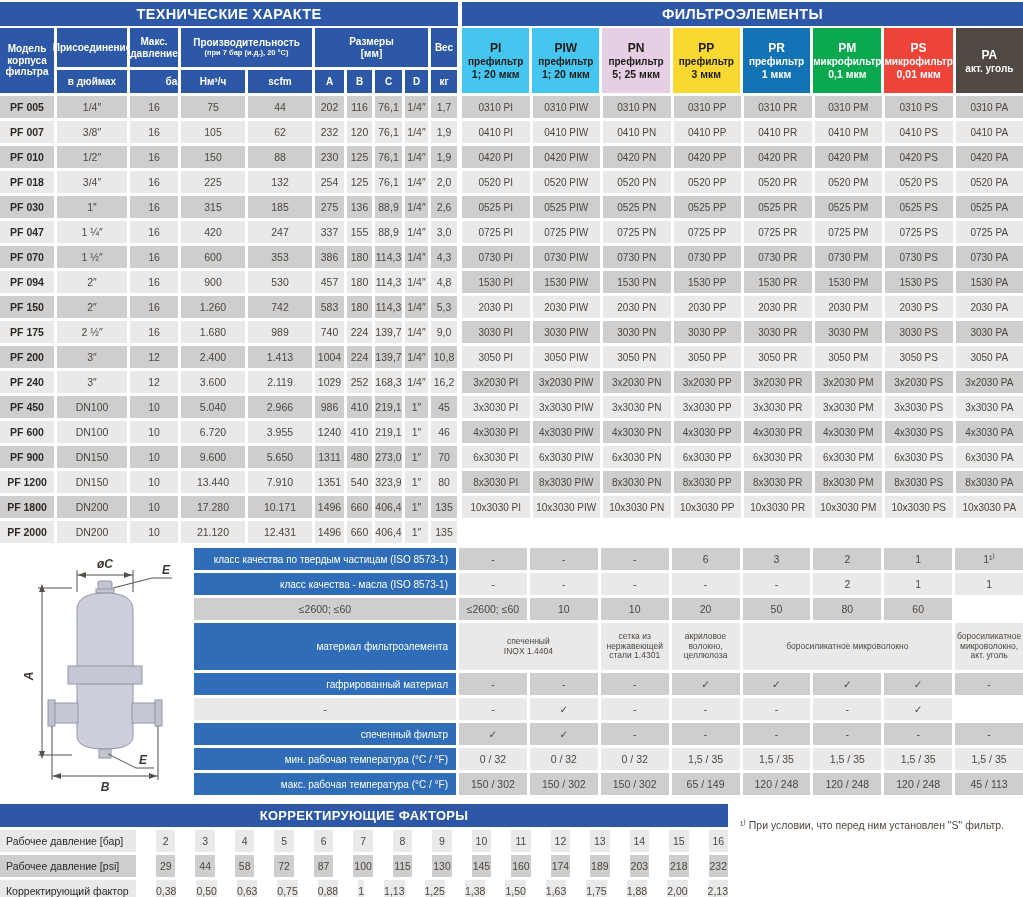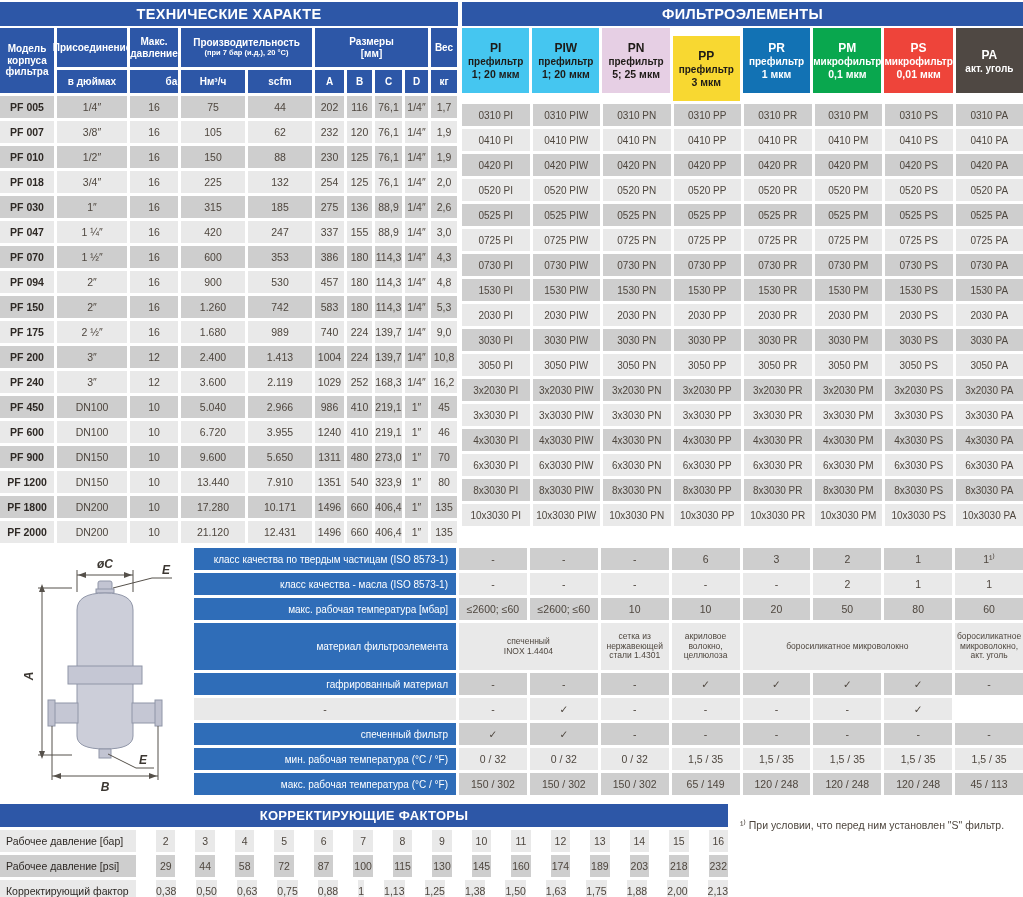--- a/index.html
+++ b/index.html
@@ -327,21 +327,21 @@
           <div class="fe-cell" style="background: rgb(69, 198, 240); color: rgb(30, 27, 23);">
             <span class="fe-code">PIW</span>
             <span class="fe-type">префильтр</span>
             <span class="fe-size">1; 20 мкм</span>
           </div>
           <div class="fe-cell" style="background: rgb(230, 207, 228); color: rgb(30, 27, 23);">
             <span class="fe-code">PN</span>
             <span class="fe-type">префильтр</span>
             <span class="fe-size">5; 25 мкм</span>
           </div>
-          <div class="fe-cell" style="background: rgb(248, 216, 49); color: rgb(30, 27, 23); margin-top: 8px;">
+          <div class="fe-cell" style="background: rgb(248, 216, 49); color: rgb(30, 27, 23);">
             <span class="fe-code">PP</span>
             <span class="fe-type">префильтр</span>
             <span class="fe-size">3 мкм</span>
           </div>
           <div class="fe-cell" style="background: rgb(18, 114, 180); color: rgb(255, 255, 255);">
             <span class="fe-code">PR</span>
             <span class="fe-type">префильтр</span>
             <span class="fe-size">1 мкм</span>
           </div>
           <div class="fe-cell" style="background: rgb(9, 167, 78); color: rgb(255, 255, 255);">
@@ -597,21 +597,20 @@
           <div class="scell">-</div>
           <div class="scell">-</div>
           <div class="scell">-</div>
           <div class="scell">-</div>
           <div class="scell">-</div>
           <div class="scell">2</div>
           <div class="scell">1</div>
           <div class="scell">1</div>
         </div>
         <div class="srow dark">
-          <div class="slabel">макс. рабочая температура [мбар]</div>
           <div class="scell">≤2600; ≤60</div>
           <div class="scell">≤2600; ≤60</div>
           <div class="scell">10</div>
           <div class="scell">10</div>
           <div class="scell">20</div>
           <div class="scell">50</div>
           <div class="scell">80</div>
           <div class="scell">60</div>
         </div>
         <div class="srow light tall">

